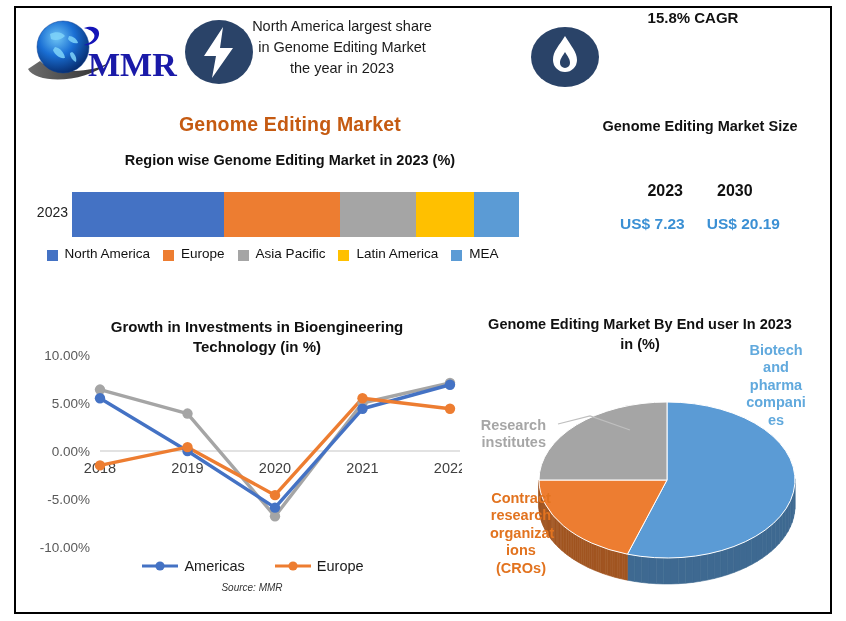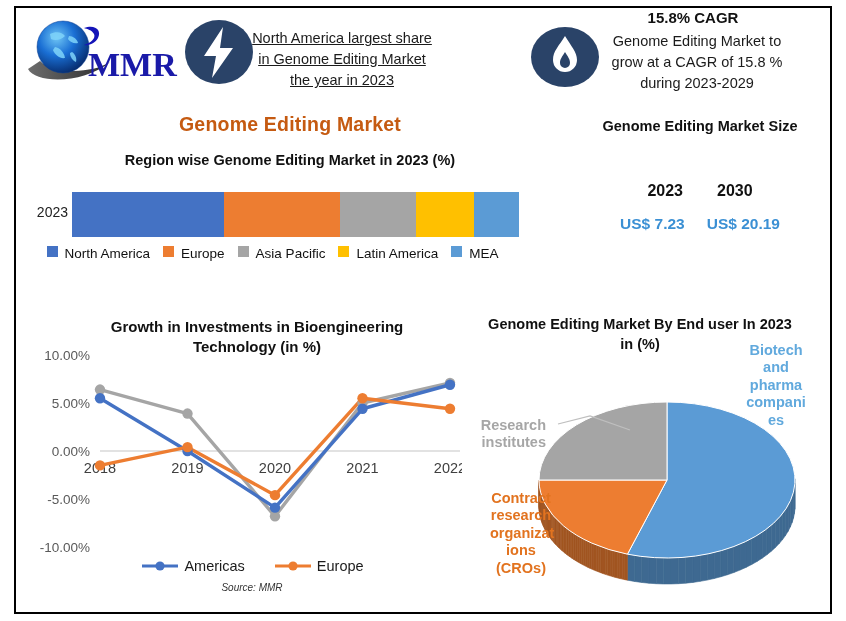--- a/index.html
+++ b/index.html
@@ -8,36 +8,36 @@
   #page{position:relative;width:846px;height:621px;background:#fff;box-sizing:border-box;}
   #frame{position:absolute;left:14px;top:6px;width:818px;height:608px;border:2.5px solid #000;box-sizing:border-box;}
 
   
   .logo{position:absolute;left:22px;top:14px;width:158px;height:72px;}
   .logo svg{display:block;}
   .bolt-badge{position:absolute;left:183px;top:18px;width:72px;height:68px;}
   .flame-badge{position:absolute;left:523px;top:26px;width:84px;height:62px;}
   .hdr-text{position:absolute;font-size:14.5px;color:#1b1b1b;line-height:1.45;text-align:center;
             font-family:"Liberation Sans",sans-serif;}
-  #hdr-na{left:250px;top:28px;width:184px;text-decoration:underline;}
+  #hdr-na{left:250px;top:16px;width:184px;}
   #cagr-val{position:absolute;left:600px;top:9px;width:186px;text-align:center;font-size:15px;font-weight:bold;color:#111;}
   #hdr-cagr{left:604px;top:31px;width:186px;}
 
   
   #main-title{position:absolute;left:100px;top:113px;width:380px;text-align:center;
               font-size:19.5px;font-weight:bold;color:#c55a11;letter-spacing:.2px;}
   #bar-title{position:absolute;left:40px;top:152px;width:500px;text-align:center;
              font-size:14.5px;font-weight:bold;color:#111;}
   #bar-wrap{position:absolute;left:20px;top:192px;width:505px;height:46px;}
   #bar-ylabel{position:absolute;left:0;top:12px;width:48px;text-align:right;font-size:14px;color:#222;}
   #bar-track{position:absolute;left:52px;top:0;width:447px;height:45px;display:flex;}
   #bar-track > div{height:100%;}
   #bar-legend{position:absolute;left:20px;top:246px;width:505px;display:flex;justify-content:center;
               align-items:center;gap:13px;font-size:13.5px;color:#111;}
-  .lg-item{display:flex;align-items:flex-start;gap:7px;white-space:nowrap;}
+  .lg-item{display:flex;align-items:flex-end;gap:7px;white-space:nowrap;}
   .lg-sq{width:11px;height:11px;display:inline-block;}
 
   
   #ms-title{position:absolute;left:575px;top:118px;width:250px;text-align:center;font-size:14.5px;
             font-weight:bold;color:#111;}
   #ms-years{position:absolute;left:575px;top:182px;width:250px;display:flex;justify-content:center;gap:34px;
             font-size:16px;font-weight:bold;color:#111;}
   #ms-vals{position:absolute;left:568px;top:215px;width:264px;display:flex;justify-content:center;gap:22px;
            font-size:15.5px;font-weight:bold;color:#3b90d4;}
   #ms-foot{position:absolute;left:575px;top:252px;width:250px;text-align:center;font-size:14px;
@@ -107,21 +107,20 @@
   <div class="hdr-text" id="hdr-na">North America largest share in Genome Editing Market the year in 2023</div>
 
   <div class="flame-badge">
     <svg width="84" height="62" viewBox="0 0 84 62">
       <ellipse cx="42" cy="31" rx="34" ry="30" fill="#2a4368"></ellipse>
       <path d="M42 10 C36 20 30 25 30 34 a12 12 0 0 0 24 0 C54 26 48 20 42 10 Z" fill="#fff"></path>
       <path d="M42 26 C39 31 37 33 37 37 a5 5 0 0 0 10 0 C47 33 45 31 42 26 Z" fill="#2a4368"></path>
     </svg>
   </div>
   <div id="cagr-val">15.8% CAGR</div>
-  <div class="hdr-text" id="hdr-cagr">Genome Editing Market to grow at a CAGR of 15.8 % during 2023-2029</div>
 
   <div id="main-title">Genome Editing Market</div>
 
   <div id="bar-title">Region wise Genome Editing Market in 2023 (%)</div>
   <div id="bar-wrap">
     <div id="bar-ylabel">2023</div>
     <div id="bar-track">
         <div style="width: 34%; background: rgb(68, 114, 196);"></div>
         <div style="width: 26%; background: rgb(237, 125, 49);"></div>
         <div style="width: 17%; background: rgb(165, 165, 165);"></div>

